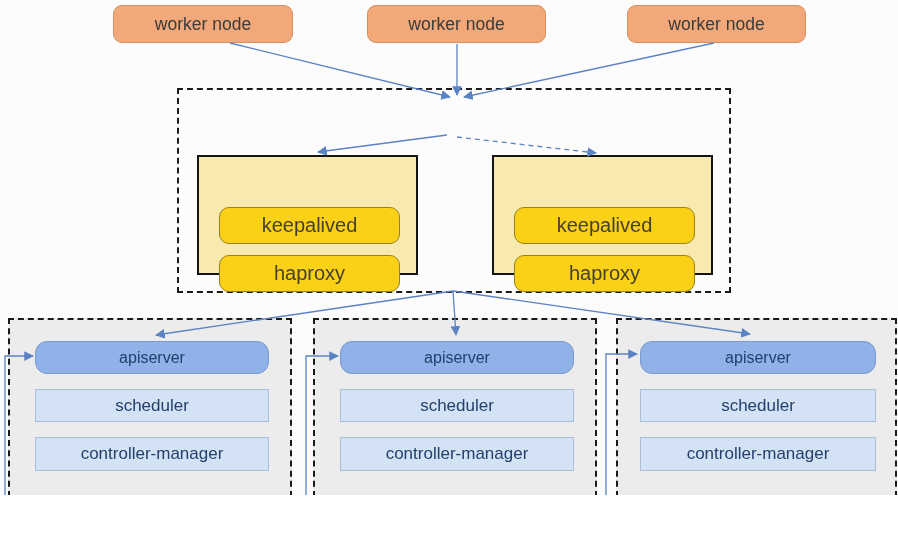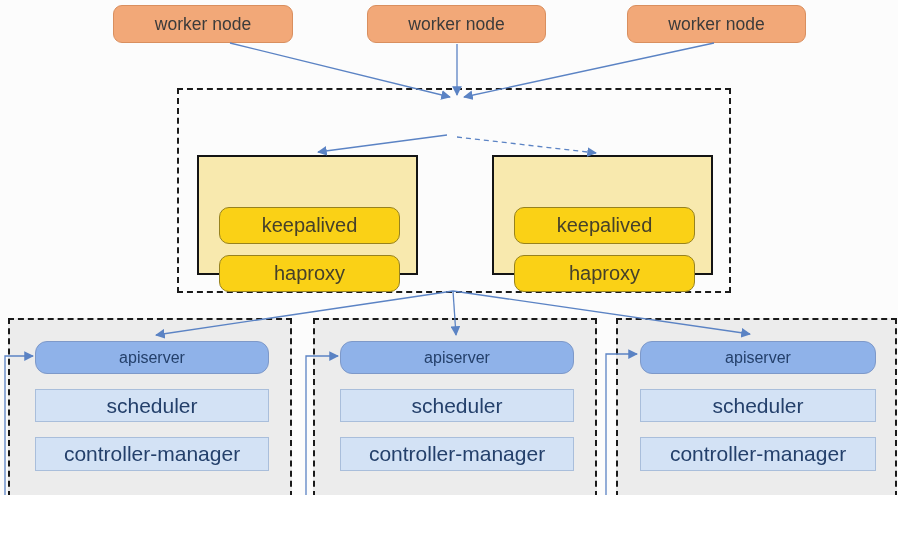--- a/index.html
+++ b/index.html
@@ -67,21 +67,21 @@
     border:1.4px solid var(--api-border);
     border-radius:12px;
     color:var(--text-navy);
     font-size:16px;
   }
   .svcbox{
     background:var(--svc-fill);
     border:1.4px solid var(--svc-border);
     border-radius:0;
     color:var(--text-navy);
-    font-size:21px;
+    font-size:17px;
   }
   
   .etcd-container{
     position:absolute;
     background:var(--etcd-fill);
     border:2px dashed var(--dash-border);
     box-sizing:border-box;
   }
   .etcd-inner{
     position:absolute;

